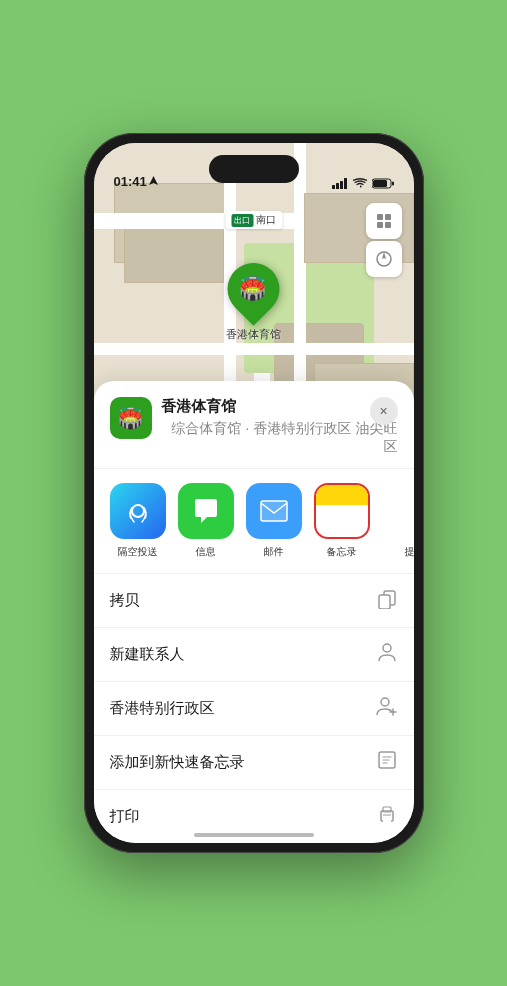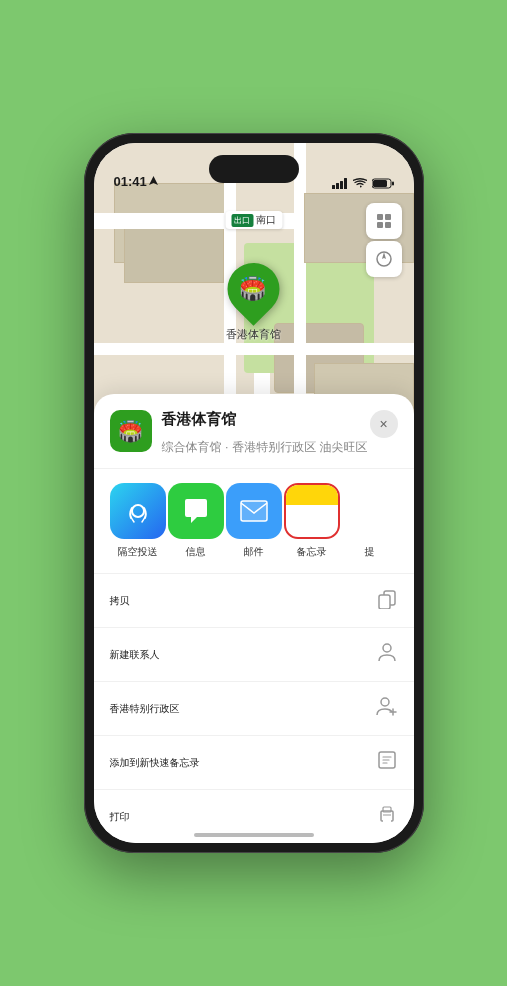--- a/index.html
+++ b/index.html
@@ -213,23 +213,24 @@
       margin-right: 10px;
     }
 
     .venue-info h2 {
       font-size: 15px;
       font-weight: 600;
       color: #1a1a1a;
     }
 
     .venue-info p {
-      font-size: 12px;
+      font-size: 14px;
       color: #888;
-      margin-top: 10px;
+      margin-top: 4px;
+      text-align: right;
     }
 
     .close-btn {
       position: absolute;
       right: 16px;
       top: 0;
       width: 28px;
       height: 28px;
       background: #e8e8e8;
       border-radius: 50%;
@@ -237,21 +238,21 @@
       align-items: center;
       justify-content: center;
       font-size: 14px;
       color: #666;
     }
 
     
     .share-row {
       display: flex;
       padding: 14px 16px;
-      gap: 2px;
+      gap: 12px;
       overflow-x: auto;
       border-bottom: 1px solid #f0f0f0;
     }
 
     .share-item {
       display: flex;
       flex-direction: column;
       align-items: center;
       gap: 6px;
       flex-shrink: 0;
@@ -288,21 +289,21 @@
       justify-content: space-between;
       padding: 13px 16px;
       border-bottom: 1px solid #f0f0f0;
     }
 
     .action-item:last-child {
       border-bottom: none;
     }
 
     .action-label {
-      font-size: 10px;
+      font-size: 15px;
       color: #1a1a1a;
     }
 
     .action-icon {
       font-size: 18px;
       color: #888;
     }
 
     
     .home-indicator {

